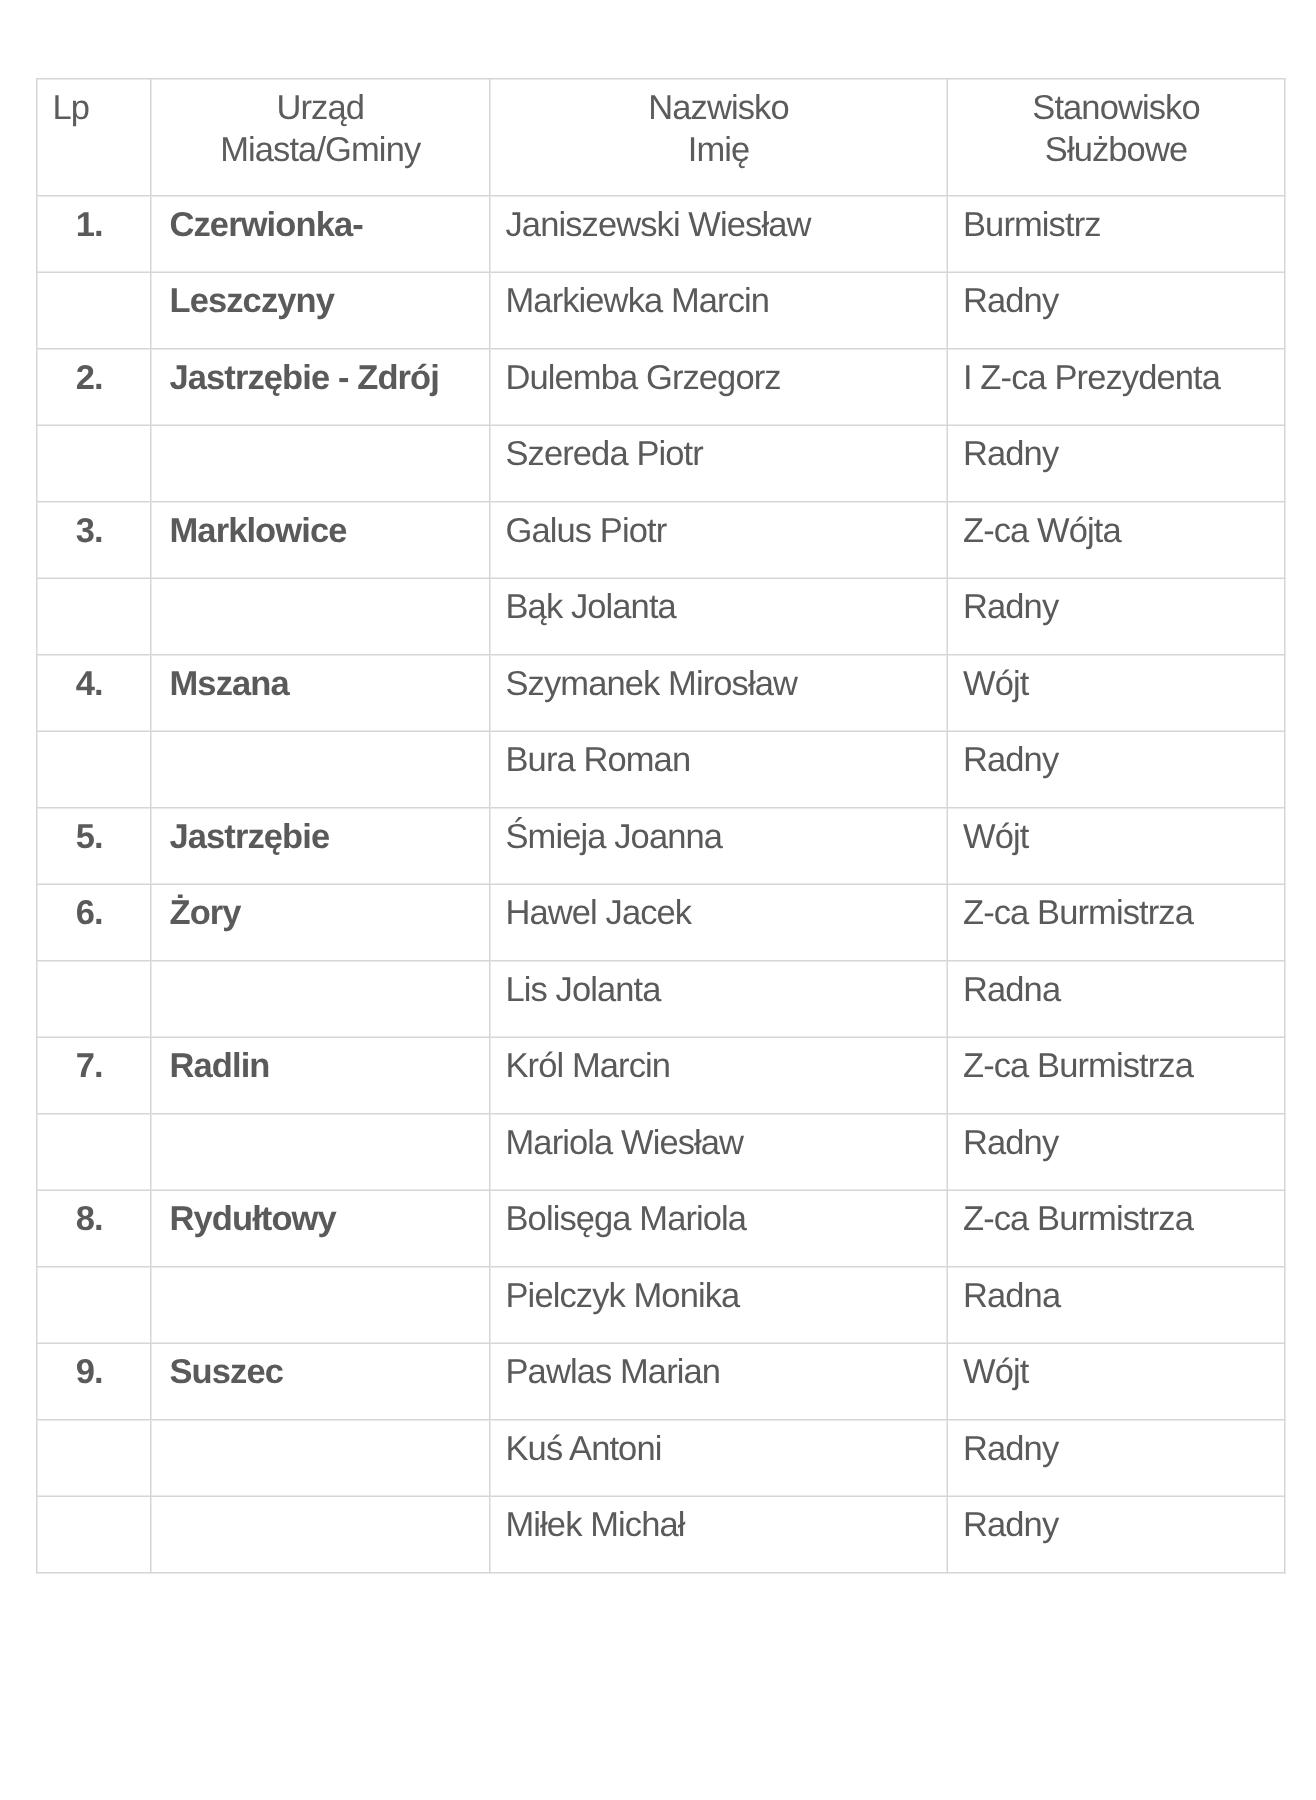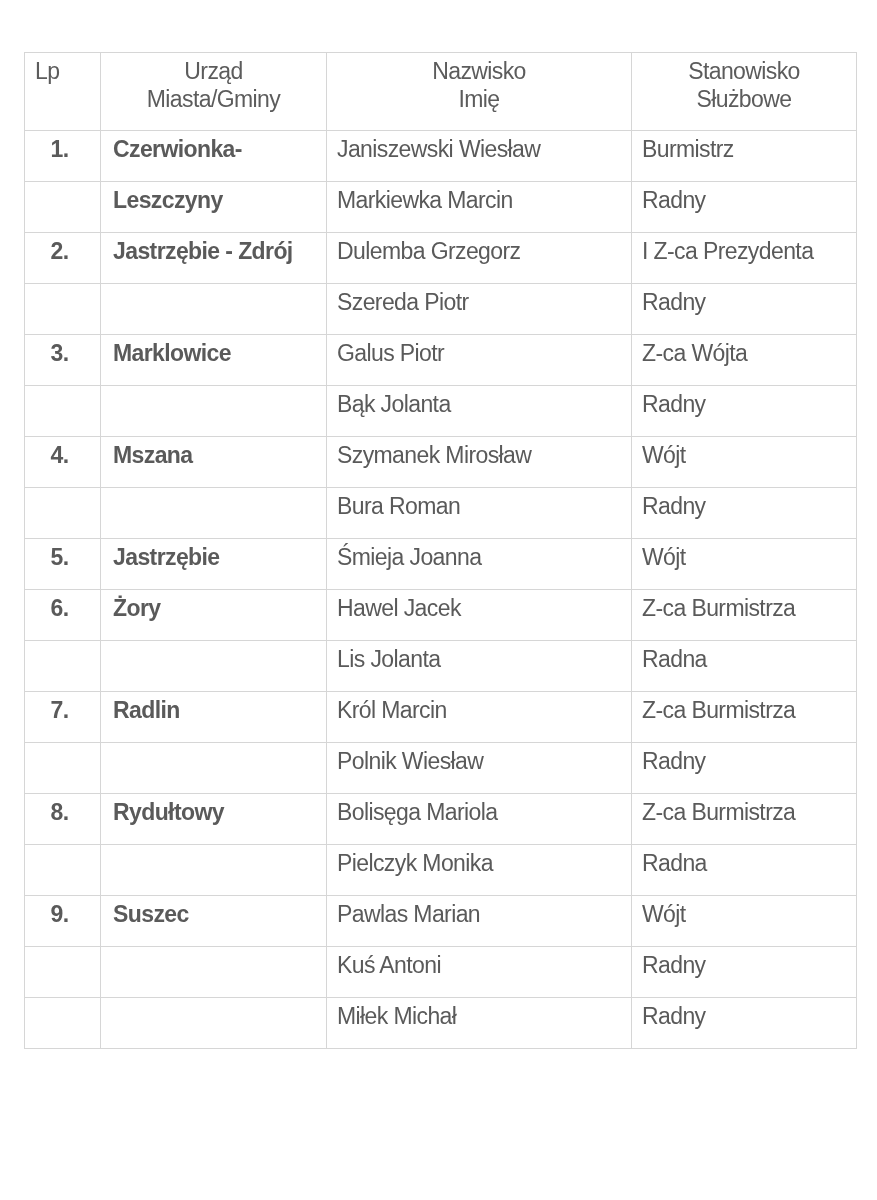--- a/index.html
+++ b/index.html
@@ -168,21 +168,21 @@
     </tr>
     <tr>
       <td class="lp">7.</td>
       <td class="office">Radlin</td>
       <td class="name">Król Marcin</td>
       <td class="role">Z-ca Burmistrza</td>
     </tr>
     <tr>
       <td class="lp"></td>
       <td class="office"></td>
-      <td class="name">Polnik Wiesław</td>
+      <td class="name">Mariola Wiesław</td>
       <td class="role">Radny</td>
     </tr>
     <tr>
       <td class="lp">8.</td>
       <td class="office">Rydułtowy</td>
       <td class="name">Bolisęga Mariola</td>
       <td class="role">Z-ca Burmistrza</td>
     </tr>
     <tr>
       <td class="lp"></td>

